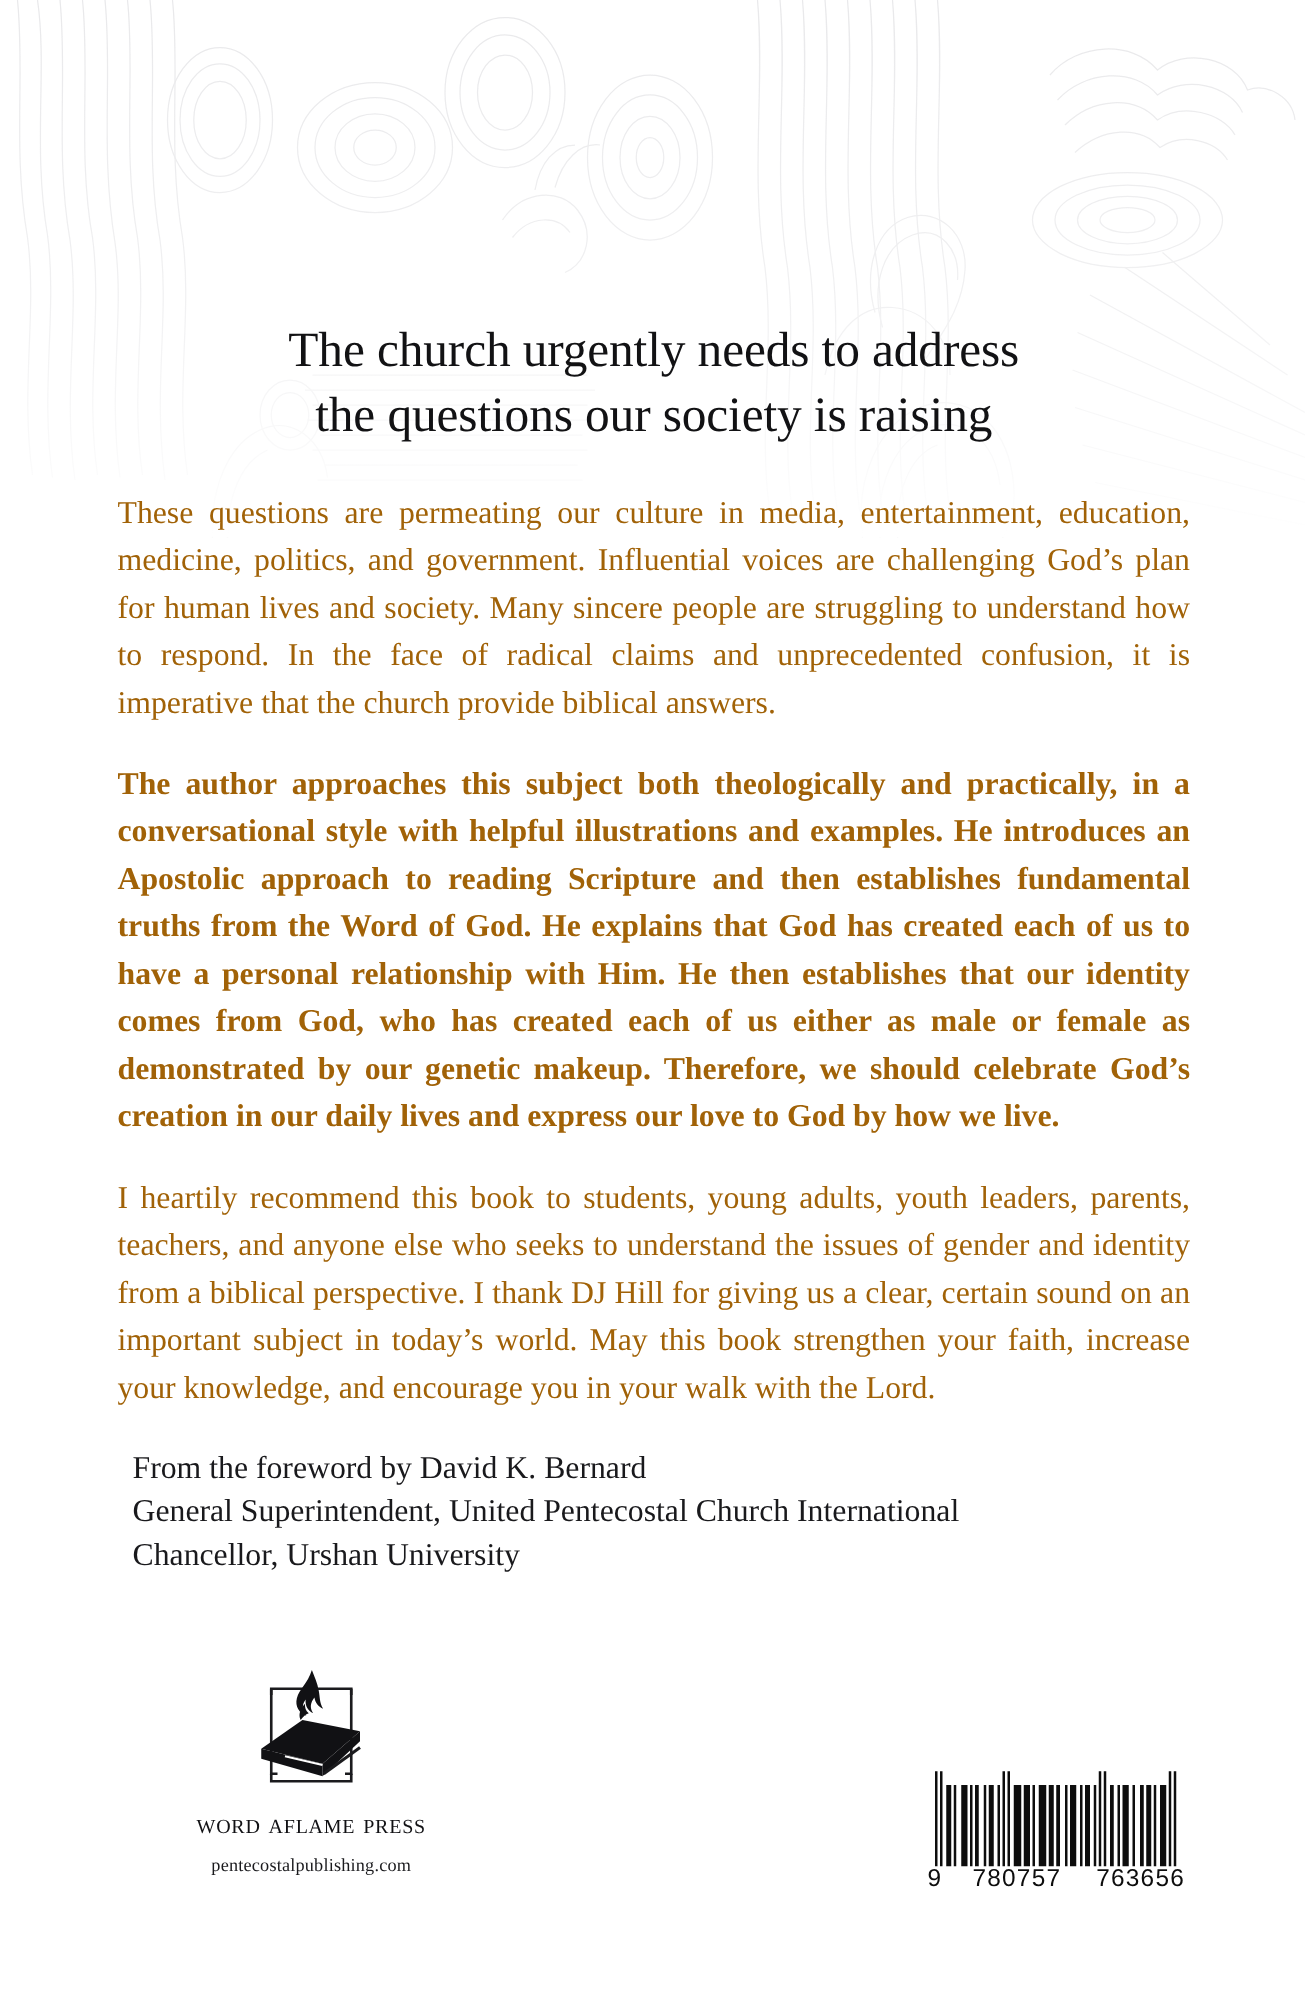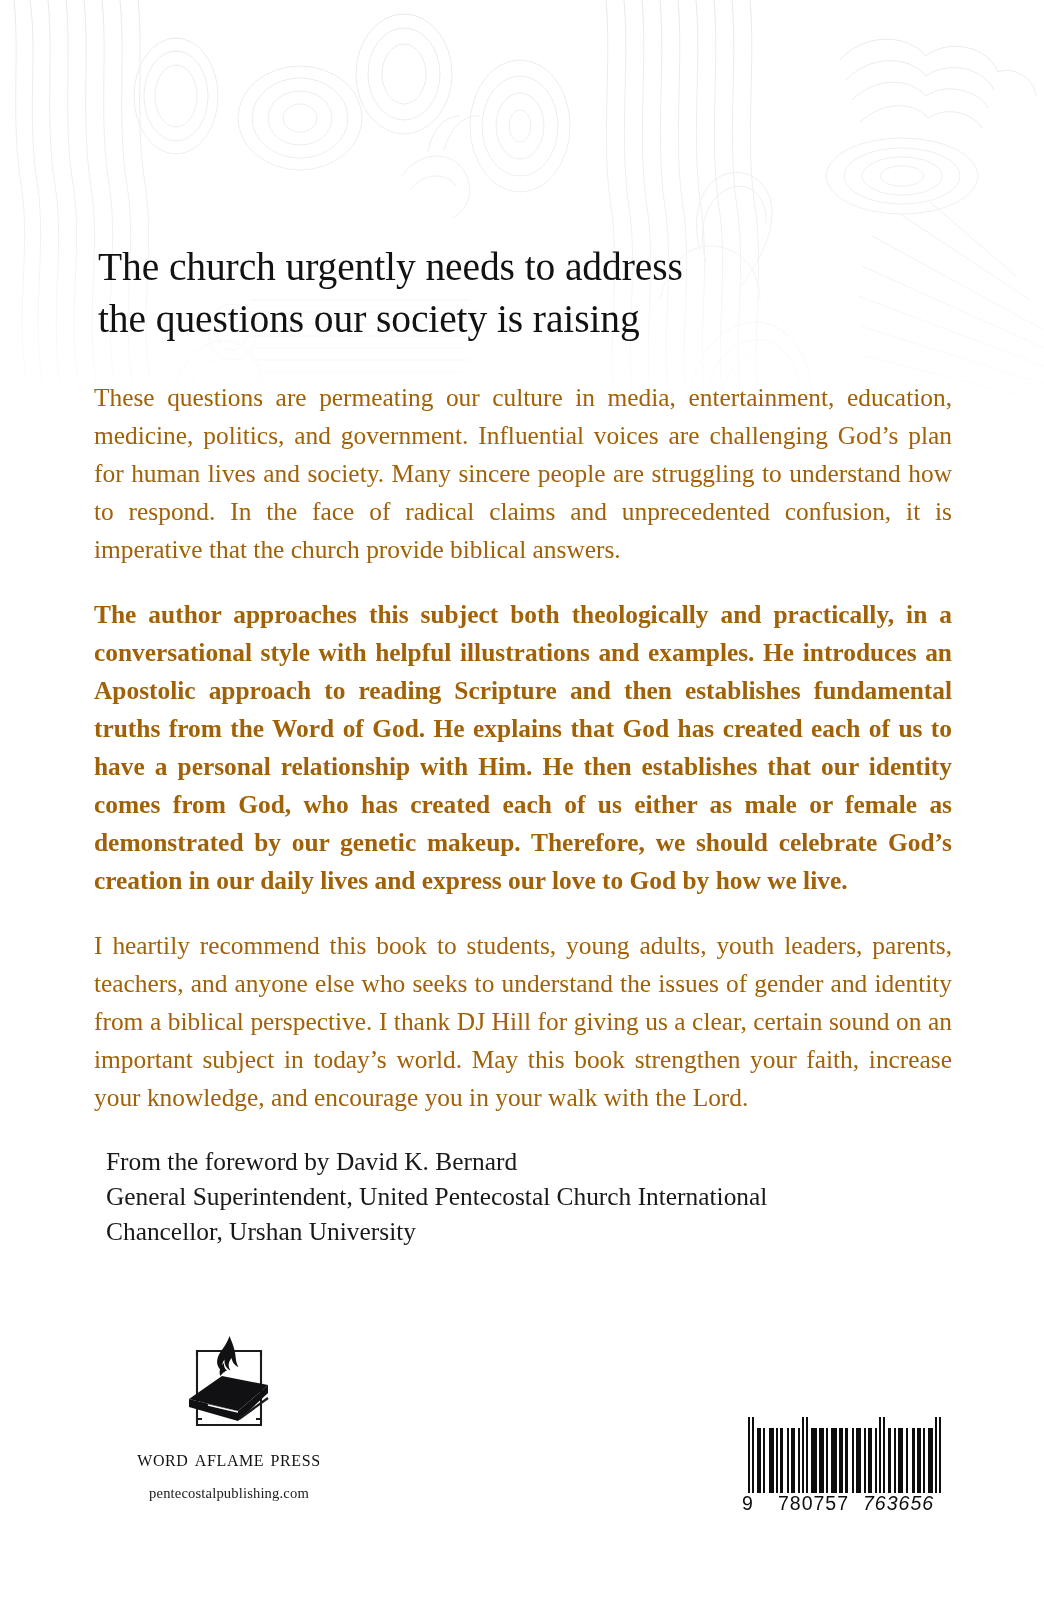--- a/index.html
+++ b/index.html
@@ -31,23 +31,23 @@
   
   #page {
     position: absolute;
     left: 94px;
     top: 0;
     width: 858px;
     height: 1610px;
   }
 
   #headline {
-    margin: 4px;
+    margin: 17px;
     padding-top: 238px;
-    text-align: left;
+    text-align: center;
     font-size: 39.5px;
     line-height: 1.31;
     font-weight: 400;
     letter-spacing: -0.1px;
     color: #121214;
   }
   #headline .hl {
     display: block;
     white-space: nowrap;
   }
@@ -77,21 +77,21 @@
   #footer {
     position: absolute;
     left: 0;
     bottom: 0;
     width: 1044px;
     height: 330px;
   }
 
   #publisher {
     position: absolute;
-    left: 79px;
+    left: 99px;
     bottom: 108px;
     width: 300px;
     text-align: center;
   }
   #logo-mark {
     width: 130px;
     height: 112px;
     margin: 0 auto;
     display: block;
   }
@@ -138,21 +138,21 @@
     display: flex;
     font-family: "Liberation Sans", "DejaVu Sans", sans-serif;
     font-size: 19.5px;
     letter-spacing: 1px;
     color: #0d0d0d;
     margin-top: -1px;
     width: 220px;
   }
   #barcode-digits .d-lead { width: 22px; text-align: left; }
   #barcode-digits .d-left { flex: 1; text-align: center; }
-  #barcode-digits .d-right { flex: 1; text-align: left; font-style: italic; }
+  #barcode-digits .d-right { flex: 1; text-align: center; }
 </style>
 </head>
 <body>
 
 <div id="watermark">
   <svg viewBox="0 0 1044 430" preserveAspectRatio="none" aria-hidden="true">
     <defs>
       <linearGradient id="fadeOut" x1="0" y1="0" x2="0" y2="1">
         <stop offset="0%" stop-color="#ffffff" stop-opacity="0"></stop>
         <stop offset="55%" stop-color="#ffffff" stop-opacity="0.35"></stop>

